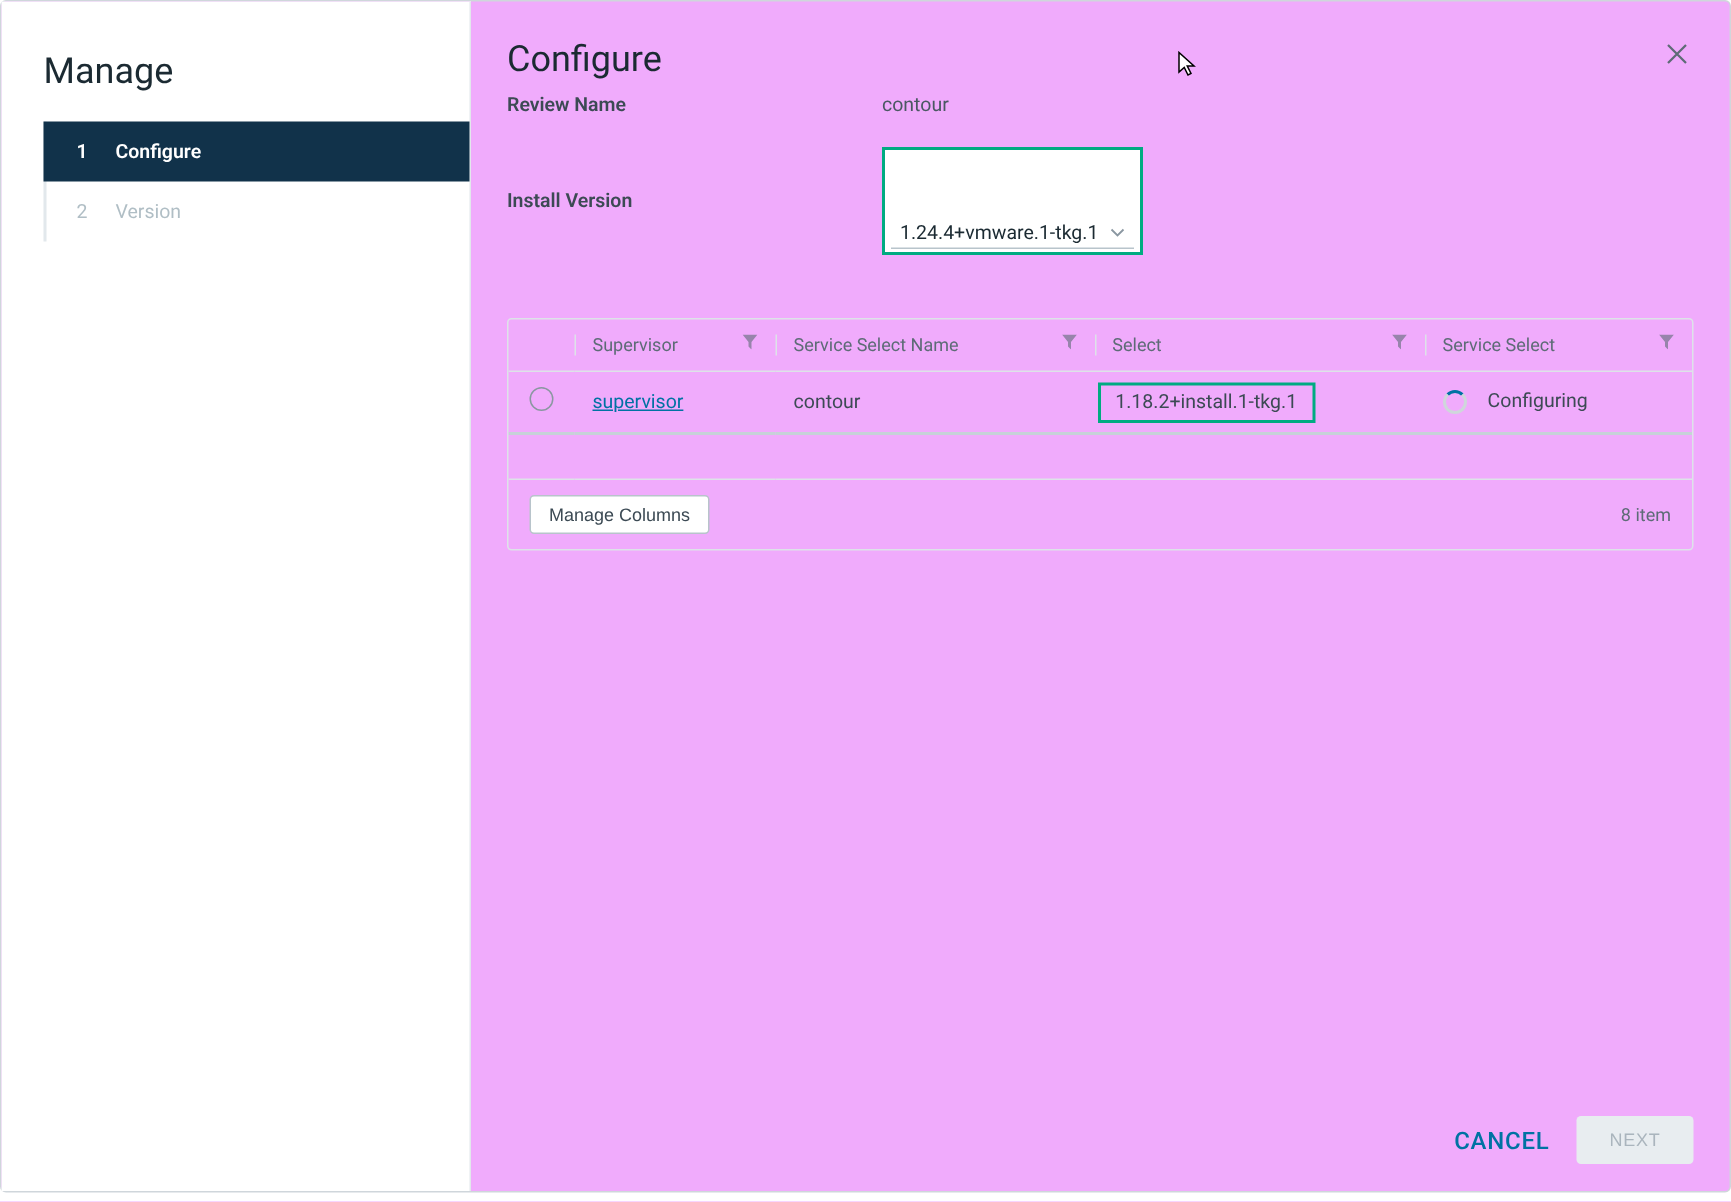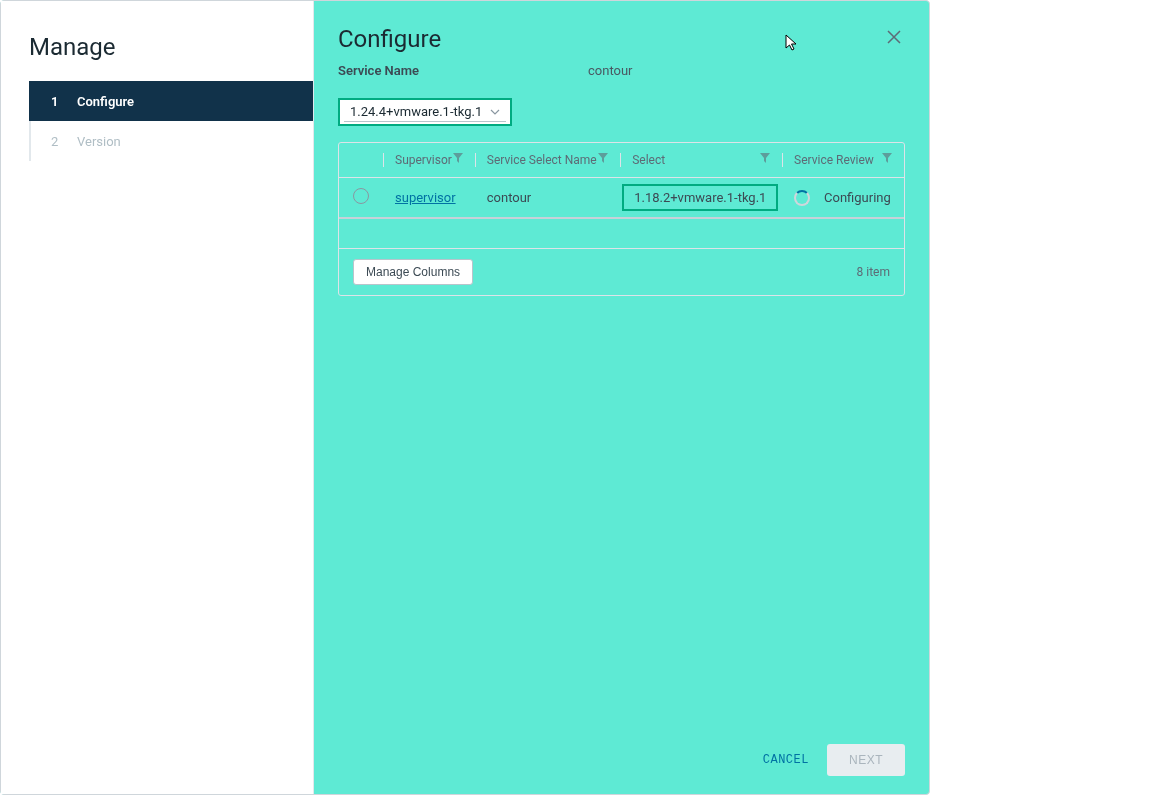--- a/index.html
+++ b/index.html
@@ -6,27 +6,27 @@
   body {
     font-family: -apple-system, BlinkMacSystemFont, "Segoe UI", Roboto, Helvetica, Arial, sans-serif;
     font-size: 13px;
     color: #1b2a32;
     background: #fff;
     width: 1154px;
     height: 801px;
     overflow: hidden;
   }
   .dialog {
-    width: 930px;
+    width: 1154px;
     height: 795px;
     border: 1px solid #cfd6db;
     border-radius: 4px;
     display: flex;
     position: relative;
-    background: #5eead4;
+    background: #f0abfc;
   }
   .sidebar {
     width: 313px;
     border-right: 1px solid #e2e8ec;
     padding-top: 24px;
     background: #fff;
   }
   .sidebar-title {
     font-size: 24px;
     font-weight: 400;
@@ -104,27 +104,28 @@
     background: #fff;
   }
   .select-inner {
     display: flex;
     align-items: center;
     gap: 8px;
     border-bottom: 1px solid #b8c4cb;
     padding: 2px 6px 2px 6px;
     min-width: 150px;
     cursor: pointer;
+    margin-top: 44px;
   }
   .select-caret {
     font-size: 10px;
     color: #8a97a1;
   }
   .table-wrap {
-    margin: 6px 24px 0 24px;
+    margin: 32px 24px 0 24px;
     border: 1px solid #dde3e8;
     border-radius: 3px;
     overflow: hidden;
   }
   table {
     width: 100%;
     border-collapse: collapse;
   }
   thead th {
     text-align: left;
@@ -221,24 +222,23 @@
     display: flex;
     justify-content: flex-end;
     gap: 18px;
     padding: 18px 24px;
     align-items: center;
   }
   .cancel-link {
     color: #0072a3;
     text-transform: uppercase;
     letter-spacing: 0.5px;
-    font-size: 12px;
+    font-size: 16px;
     cursor: pointer;
     font-weight: 500;
-    font-family: Liberation Mono, monospace;
   }
   .next-btn {
     background: #e8edf0;
     color: #aab5bd;
     border: none;
     border-radius: 3px;
     padding: 9px 22px;
     text-transform: uppercase;
     letter-spacing: 0.5px;
     font-size: 12px;
@@ -275,25 +275,26 @@
       <div class="main-title">Configure</div>
       <div class="close-btn">
         <svg width="14" height="14" viewBox="0 0 14 14">
             <path d="M1 1 L13 13 M13 1 L1 13" stroke="#5d6b76" stroke-width="1.5" fill="none"></path>
           </svg>
       </div>
     </div>
 
 
     <div class="form-row">
-      <div class="form-label">Service Name</div>
+      <div class="form-label">Review Name</div>
       <div class="form-value">contour</div>
     </div>
 
     <div class="form-row">
+      <div class="form-label">Install Version</div>
       <div class="select-wrap">
         <div class="select-inner">
           <span>1.24.4+vmware.1-tkg.1</span>
           <span class="select-caret">
             <svg width="10" height="6" viewBox="0 0 10 6">
                 <path d="M1 1 L5 5 L9 1" stroke="#8a97a1" stroke-width="1.2" fill="none"></path>
               </svg>
           </span>
         </div>
       </div>
@@ -322,40 +323,40 @@
             </th>
             <th>
               <span>Select</span>
               <span class="filter-icon">
                   <svg width="10" height="10" viewBox="0 0 10 10">
                     <path d="M0 0 H10 L6 5 V10 L4 8 V5 Z" fill="#5d6b76"></path>
                   </svg>
                 </span>
             </th>
             <th>
-              <span>Service Review</span>
+              <span>Service Select</span>
               <span class="filter-icon">
                   <svg width="10" height="10" viewBox="0 0 10 10">
                     <path d="M0 0 H10 L6 5 V10 L4 8 V5 Z" fill="#5d6b76"></path>
                   </svg>
                 </span>
             </th>
           </tr>
         </thead>
         <tbody>
           <tr>
             <td class="radio-cell">
               <span class="radio-circle"></span>
             </td>
             <td>
               <span class="link">supervisor</span>
             </td>
             <td>contour</td>
             <td>
-              <span class="version-cell-inner">1.18.2+vmware.1-tkg.1</span>
+              <span class="version-cell-inner">1.18.2+install.1-tkg.1</span>
             </td>
             <td>
               <div class="status-cell">
                 <span class="spinner"></span>
                 <span>Configuring</span>
               </div>
             </td>
           </tr>
           <tr>
               <td colspan="5" class="table-spacer"></td>

